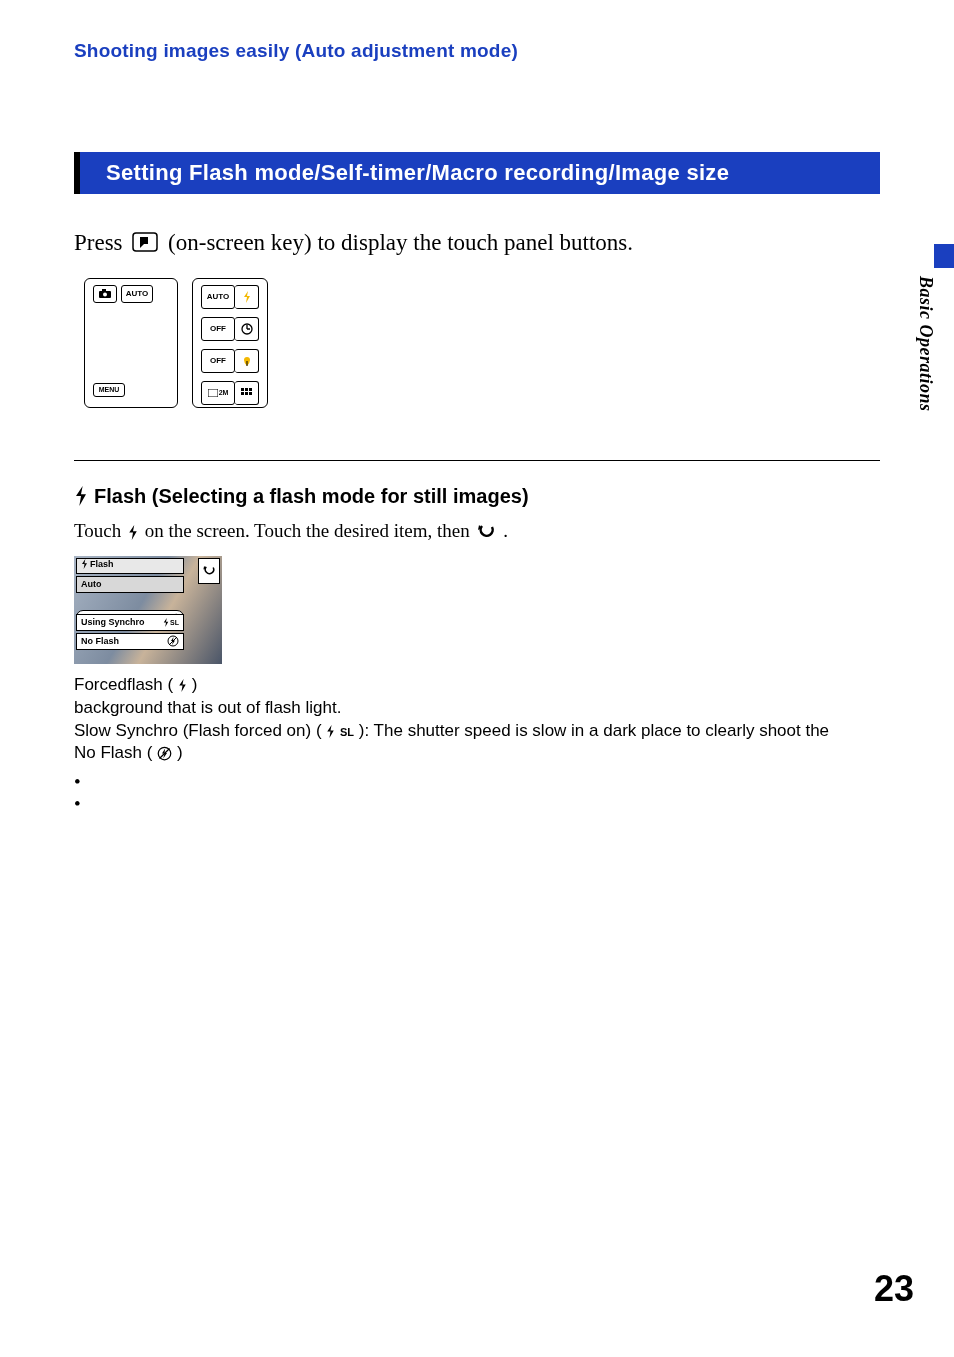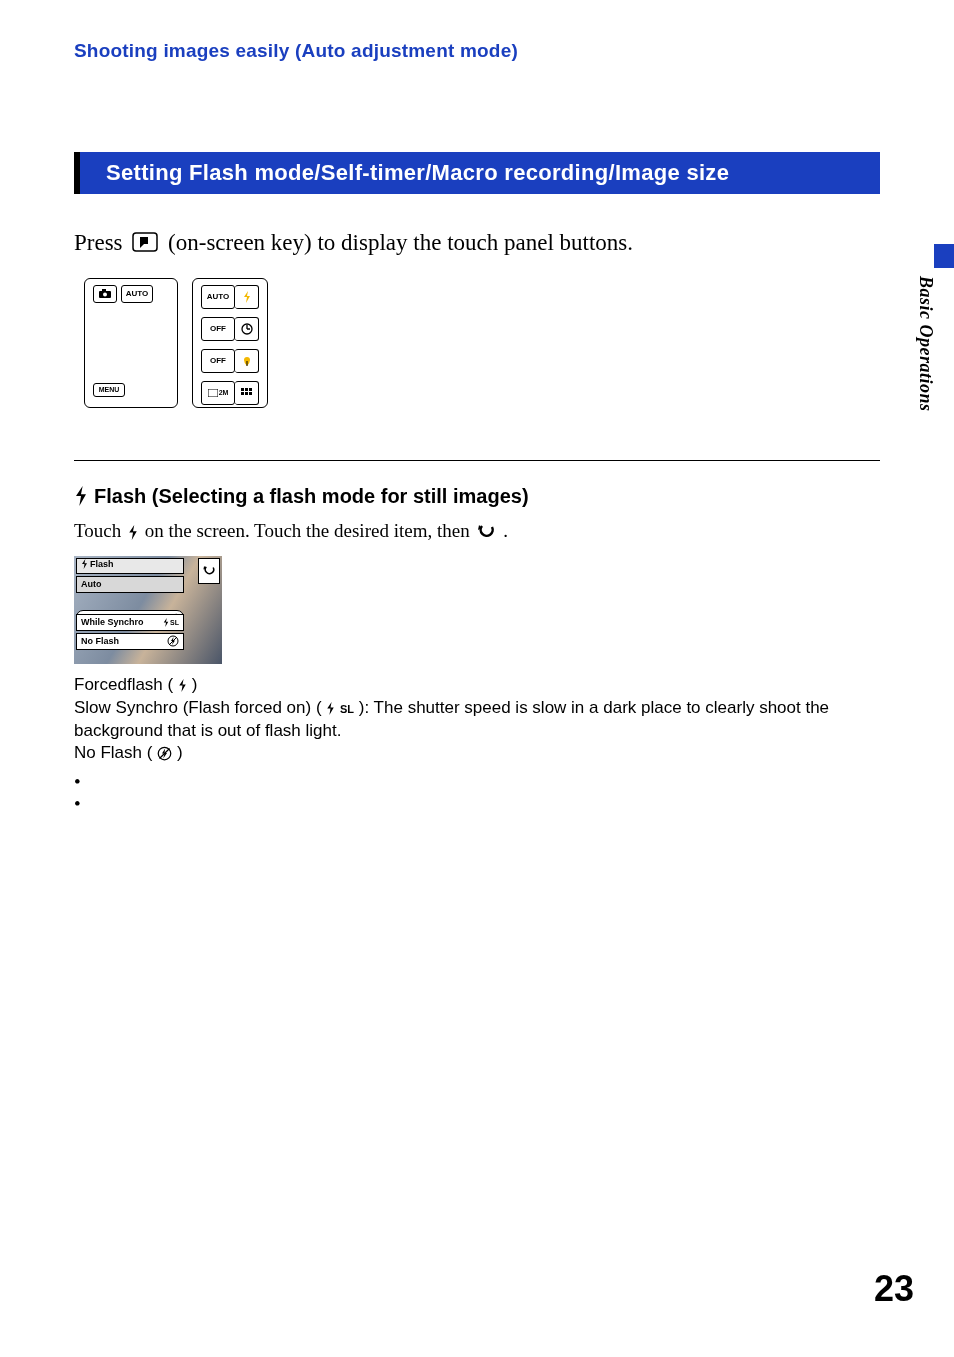--- a/index.html
+++ b/index.html
@@ -333,21 +333,21 @@
         <span>Auto</span>
         <span></span>
       </div>
     <div class="opt o2">
       <span>Forcedflash</span>
       <svg width="7" height="10" viewBox="0 0 8 12">
           <path d="M5 0 L1 6 h3 L3 12 L7 5 h-3 z" fill="#000"></path>
         </svg>
     </div>
     <div class="opt o3">
-      <span>While Synchro</span>
+      <span>Using Synchro</span>
       <span style="display:flex;align-items:center;gap:1px;">
         <svg width="6" height="9" viewBox="0 0 8 12">
             <path d="M5 0 L1 6 h3 L3 12 L7 5 h-3 z" fill="#000"></path>
           </svg>
         <span style="font-size:7px;">SL</span>
       </span>
     </div>
     <div class="opt o4">
       <span>No Flash</span>
       <svg width="12" height="12" viewBox="0 0 12 12">
@@ -359,29 +359,29 @@
   </div>
 
   <div class="desc-block">
     <div>
       <span>Forcedflash (</span>
       <svg width="9" height="13" viewBox="0 0 8 12" style="vertical-align:middle;">
           <path d="M5 0 L1 6 h3 L3 12 L7 5 h-3 z" fill="#000"></path>
         </svg>
       <span>)</span>
     </div>
+    <div>background that is out of flash light.</div>
     <div>
       <span>Slow Synchro (Flash forced on) (</span>
       <svg width="9" height="13" viewBox="0 0 8 12" style="vertical-align:middle;">
           <path d="M5 0 L1 6 h3 L3 12 L7 5 h-3 z" fill="#000"></path>
         </svg>
       <span style="font-size:11px;font-weight:bold;">SL</span>
       <span>): The shutter speed is slow in a dark place to clearly shoot the</span>
     </div>
-    <div>background that is out of flash light.</div>
     <div>
       <span>No Flash (</span>
       <svg width="15" height="15" viewBox="0 0 12 12" style="vertical-align:middle;">
           <circle cx="6" cy="6" r="5" fill="none" stroke="#000" stroke-width="1"></circle>
           <path d="M6.5 2 L4 6 h2 L5 10 L8 5.5 h-2 z" fill="#000"></path>
           <line x1="2" y1="10" x2="10" y2="2" stroke="#000" stroke-width="1"></line>
         </svg>
       <span>)</span>
     </div>
   </div>

